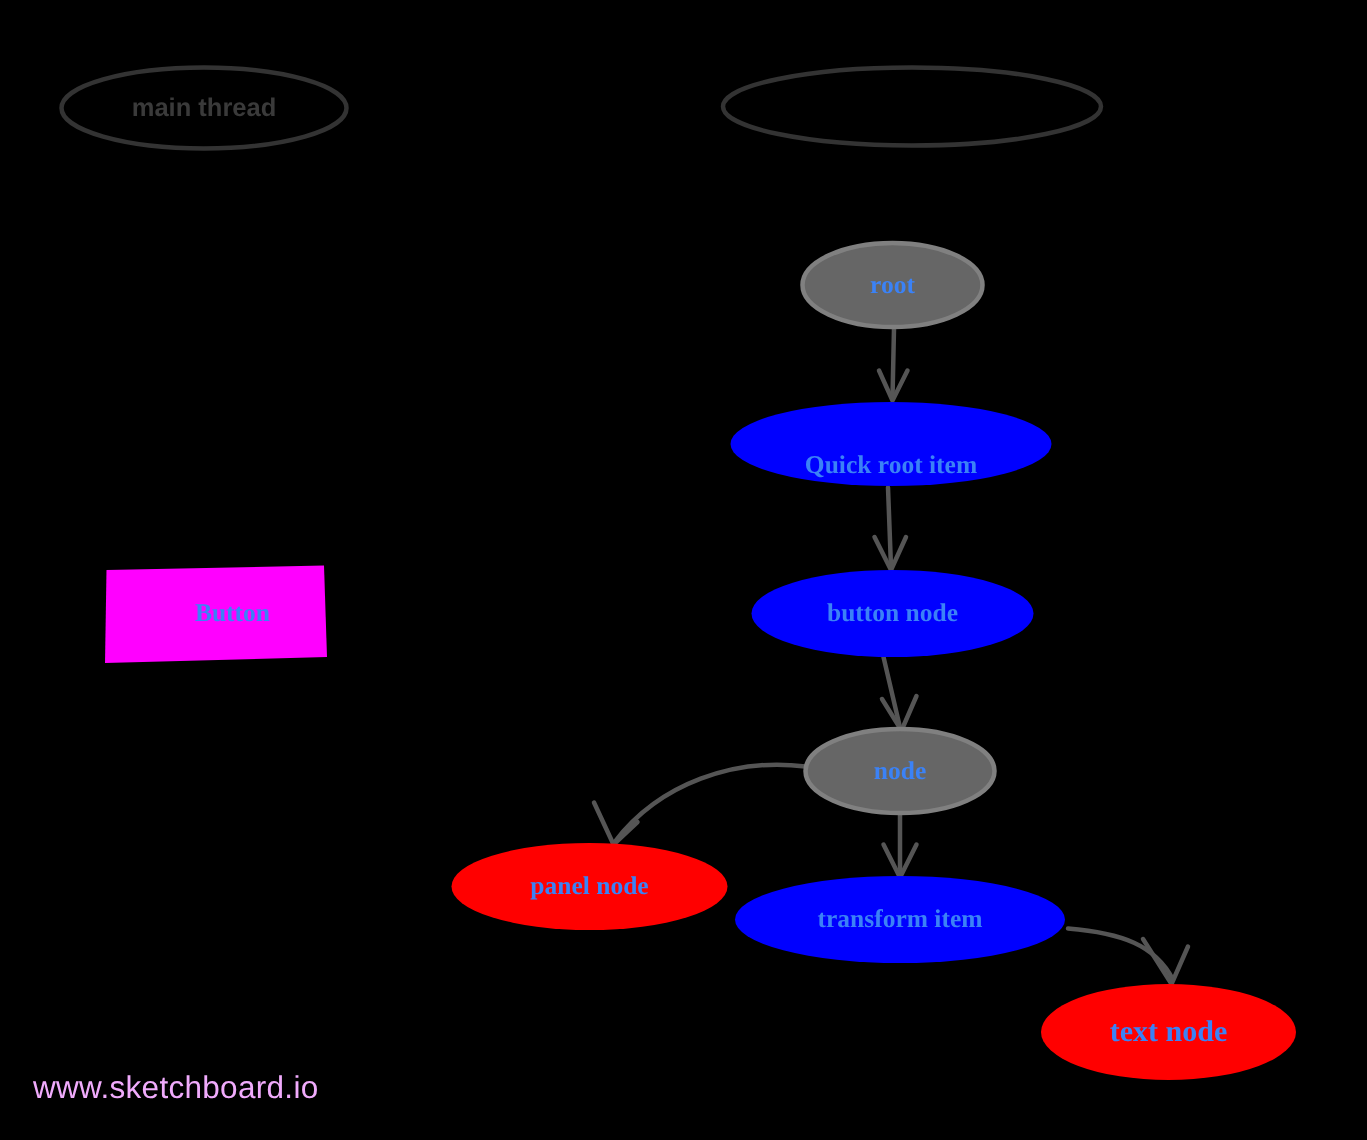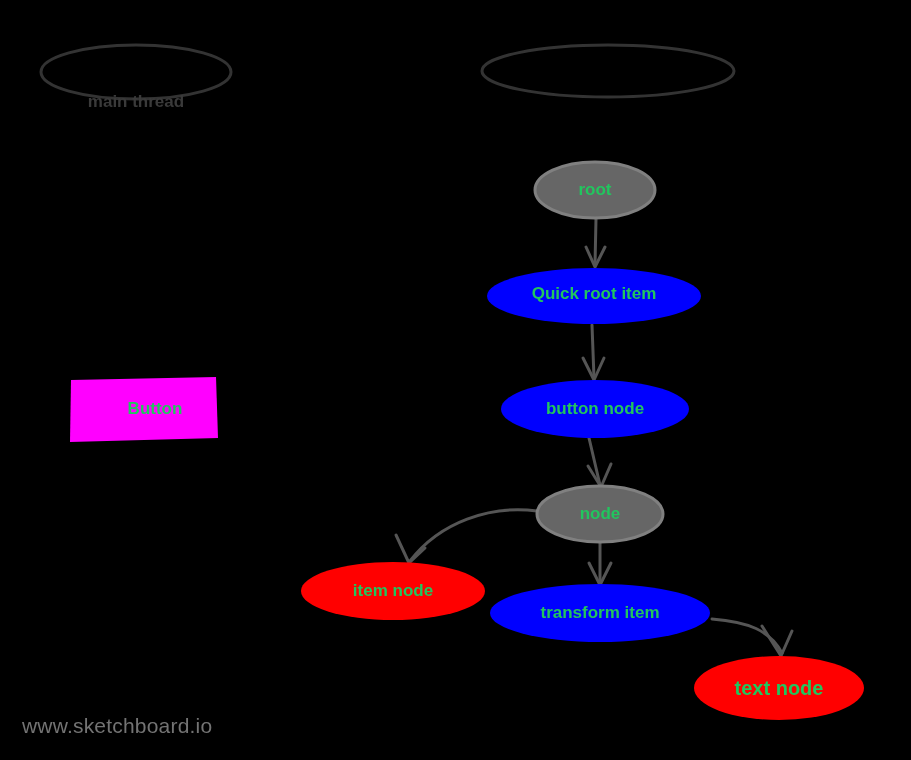--- a/index.html
+++ b/index.html
@@ -20,46 +20,45 @@
     left: 0;
     top: 0;
     width: 911px;
     height: 760px;
   }
   .node-label {
     position: absolute;
     display: flex;
     align-items: center;
     justify-content: center;
-    font-family: Liberation Sans, sans-serif;
+    font-family: Liberation Serif, serif;
     font-weight: bold;
-    color: #22c55e;
+    color: #3b82f6;
     white-space: nowrap;
     pointer-events: none;
   }
   .thread-label {
     position: absolute;
     display: flex;
     align-items: center;
     justify-content: center;
     font-family: "Liberation Sans", sans-serif;
     font-weight: bold;
     color: #3a3a3a;
     white-space: nowrap;
     pointer-events: none;
-    margin-top: 30px;
   }
   .watermark {
     position: absolute;
     left: 22px;
     top: 714px;
     font-family: "Liberation Sans", sans-serif;
     font-size: 21px;
     letter-spacing: 0.2px;
-    color: #737373;
+    color: #f0abfc;
   }
 </style>
 </head>
 <body>
 
 <div id="canvas">
 
   <svg class="layer" viewBox="0 0 911 760" xmlns="http://www.w3.org/2000/svg">
 
     <ellipse cx="136" cy="72" rx="95" ry="27" fill="none" stroke="#333333" stroke-width="3"></ellipse>
@@ -102,27 +101,27 @@
     <ellipse cx="779" cy="688" rx="85" ry="32" fill="#ff0000" stroke="none"></ellipse>
 
     <path d="M 71 380 L 216 377 L 218 438 L 70 442 Z" fill="#ff00ff" stroke="none"></path>
   </svg>
 
   <div class="thread-label" style="left:41px; top:58px; width:190px; height:28px; font-size:17px;">main thread</div>
 
 
   <div class="node-label" style="left:535px; top:176px; width:120px; height:28px; font-size:17px;">root</div>
 
-  <div class="node-label" style="left:487px; top:280px; width:214px; height:28px; font-size:17px;">Quick root item</div>
+  <div class="node-label" style="left:487px; top:296px; width:214px; height:28px; font-size:17px;">Quick root item</div>
 
   <div class="node-label" style="left:537px; top:500px; width:126px; height:28px; font-size:17px;">node</div>
 
   <div class="node-label" style="left:501px; top:395px; width:188px; height:28px; font-size:17px;">button node</div>
 
-  <div class="node-label" style="left:301px; top:577px; width:184px; height:28px; font-size:17px;">item node</div>
+  <div class="node-label" style="left:301px; top:577px; width:184px; height:28px; font-size:17px;">panel node</div>
 
   <div class="node-label" style="left:490px; top:599px; width:220px; height:28px; font-size:17px;">transform item</div>
 
   <div class="node-label" style="left:694px; top:674px; width:170px; height:28px; font-size:20px;">text node</div>
 
   <div class="node-label" style="left:70px; top:395px; width:170px; height:28px; font-size:17px;text-align:right;">Button</div>
 
   <div class="watermark">www.sketchboard.io</div>
 
 </div>

